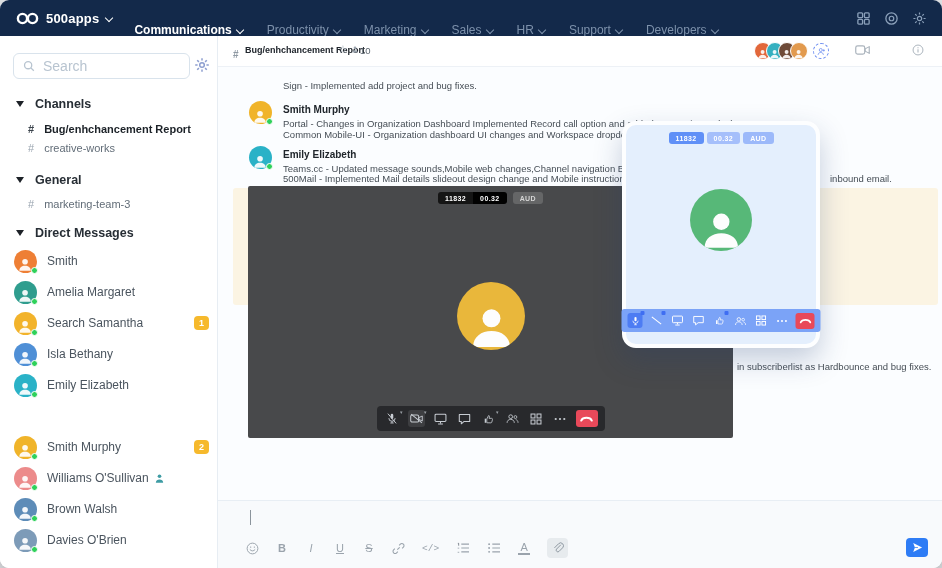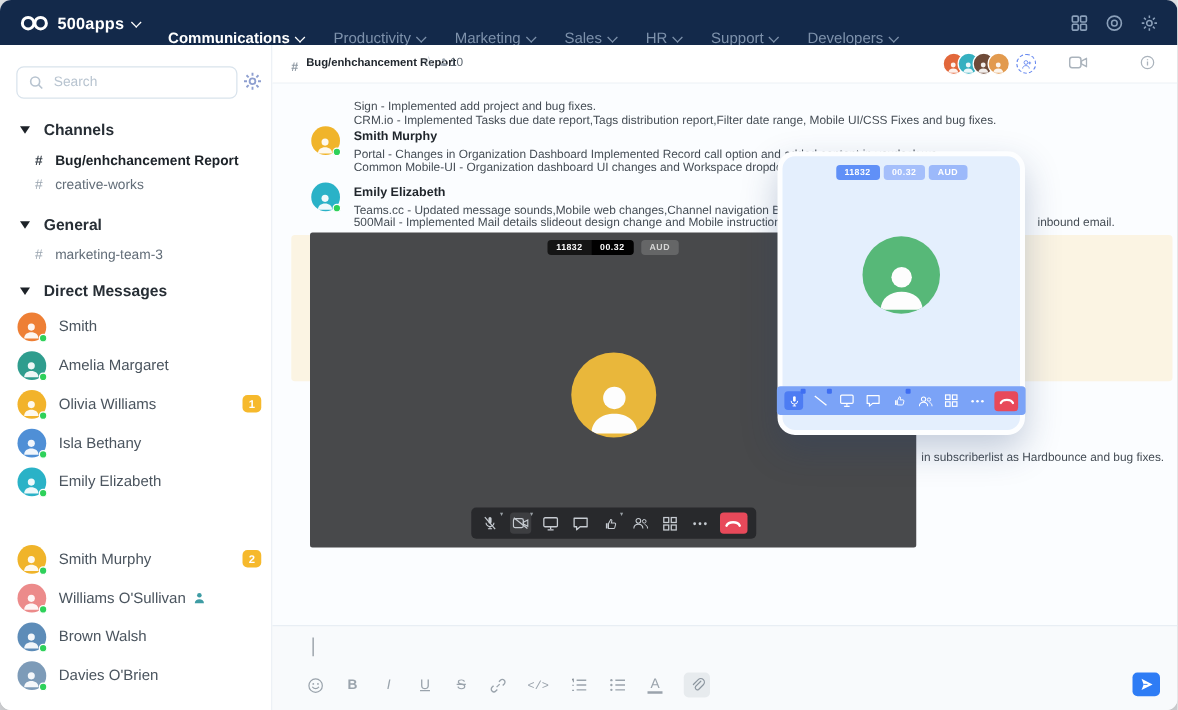--- a/index.html
+++ b/index.html
@@ -14,21 +14,21 @@
   .nav-item { display:flex; align-items:center; gap:5px; color:#7d91ab; font-size:12px; cursor:pointer; }
   .nav-item.active { color:#fff; font-weight:bold; }
   .caret { width:7px; height:7px; display:inline-block; position:relative; top:-2px; }
   .caret::before { content:""; position:absolute; left:0; top:2px; width:5px; height:5px; border-right:1.4px solid currentColor; border-bottom:1.4px solid currentColor; transform:rotate(45deg); }
   .nav-right { margin-left:auto; display:flex; align-items:center; gap:13px; padding-right:15px; color:#8ba0ba; }
   .nav-right svg { display:block; }
 
   
   .sidebar { position:absolute; left:0; top:36px; width:218px; bottom:0; background:#fff; border-right:1px solid #e7edf3; }
   .search-box { position:absolute; left:13px; top:17px; width:177px; height:26px; border:1px solid #d9e3ec; border-radius:6px; background:#fff; display:flex; align-items:center; gap:8px; padding:0 9px; color:#b8c4d0; }
-  .search-box input { border:none; outline:none; width:120px; font-size:11px; color:#55606c; background:transparent; font-family:inherit; }
+  .search-box input { border:none; outline:none; width:120px; font-size:14px; color:#55606c; background:transparent; font-family:inherit; }
   .search-box input::placeholder { color:#b8c4d0; }
   .sidebar-gear { position:absolute; right:7px; top:21px; color:#8e9fd0; cursor:pointer; }
   .section-head { position:absolute; left:16px; display:flex; align-items:center; gap:11px; font-size:12.5px; font-weight:bold; color:#272e35; cursor:pointer; }
   .tri { width:0; height:0; border-left:4.5px solid transparent; border-right:4.5px solid transparent; border-top:6px solid #1d2228; }
   .chan-item { position:absolute; left:28px; display:flex; align-items:center; gap:10px; font-size:11px; color:#626d78; cursor:pointer; white-space:nowrap; }
   .chan-item .hash::before { content:"#"; font-size:11px; color:#9aa5b0; }
   .chan-item.active { color:#1c2228; font-weight:bold; }
   .chan-item.active .hash::before { color:#3c444d; }
 
   .dm { position:absolute; left:14px; right:8px; height:24px; display:flex; align-items:center; cursor:pointer; }
@@ -242,21 +242,21 @@
       <span class="dm-name">Smith</span>
     </div>
     <div class="dm" style="top:275px">
       <span class="avatar" style="background: rgb(242, 179, 43);">
           <svg class="person" viewBox="0 0 24 24">
             <circle cx="12" cy="8.5" r="4.2"></circle>
             <path d="M3.5 22c0-4.8 3.8-7.4 8.5-7.4s8.5 2.6 8.5 7.4z"></path>
           </svg>
           <i class="dot"></i>
         </span>
-      <span class="dm-name">Olivia Williams</span>
+      <span class="dm-name">Search Samantha</span>
       <span class="dm-badge">1</span>
     </div>
     <div class="dm" style="top:306px">
       <span class="avatar" style="background: rgb(79, 143, 214);">
           <svg class="person" viewBox="0 0 24 24">
             <circle cx="12" cy="8.5" r="4.2"></circle>
             <path d="M3.5 22c0-4.8 3.8-7.4 8.5-7.4s8.5 2.6 8.5 7.4z"></path>
           </svg>
           <i class="dot"></i>
         </span>
@@ -369,21 +369,20 @@
     <svg class="hdr-info" width="12" height="12" viewBox="0 0 16 16">
         <circle cx="8" cy="8" r="6.6" fill="none" stroke="currentColor" stroke-width="1.3"></circle>
         <path d="M8 7v4.2M8 4.4v1.2" stroke="currentColor" stroke-width="1.4"></path>
       </svg>
   </div>
 
   <div class="chat">
     <div class="cream-band"></div>
 
     <div class="msg-line" style="top:13px">Sign - Implemented add project and bug fixes.</div>
-    <div class="msg-line" style="top:24px">CRM.io - Implemented Tasks due date report,Tags distribution report,Filter date range, Mobile UI/CSS Fixes and bug fixes.</div>
 
     <span class="avatar msg-avatar" style="top: 34px; width: 23px; height: 23px; background: rgb(240, 180, 42);">
         <svg class="person" viewBox="0 0 24 24">
           <circle cx="12" cy="8.5" r="4.2"></circle>
           <path d="M3.5 22c0-4.8 3.8-7.4 8.5-7.4s8.5 2.6 8.5 7.4z"></path>
         </svg>
         <i class="dot"></i>
       </span>
     <div class="msg-author" style="top:37px">Smith Murphy</div>
     <div class="msg-line" style="top:51px">Portal - Changes in Organization Dashboard Implemented Record call option and added content in voxdesk wa</div>

